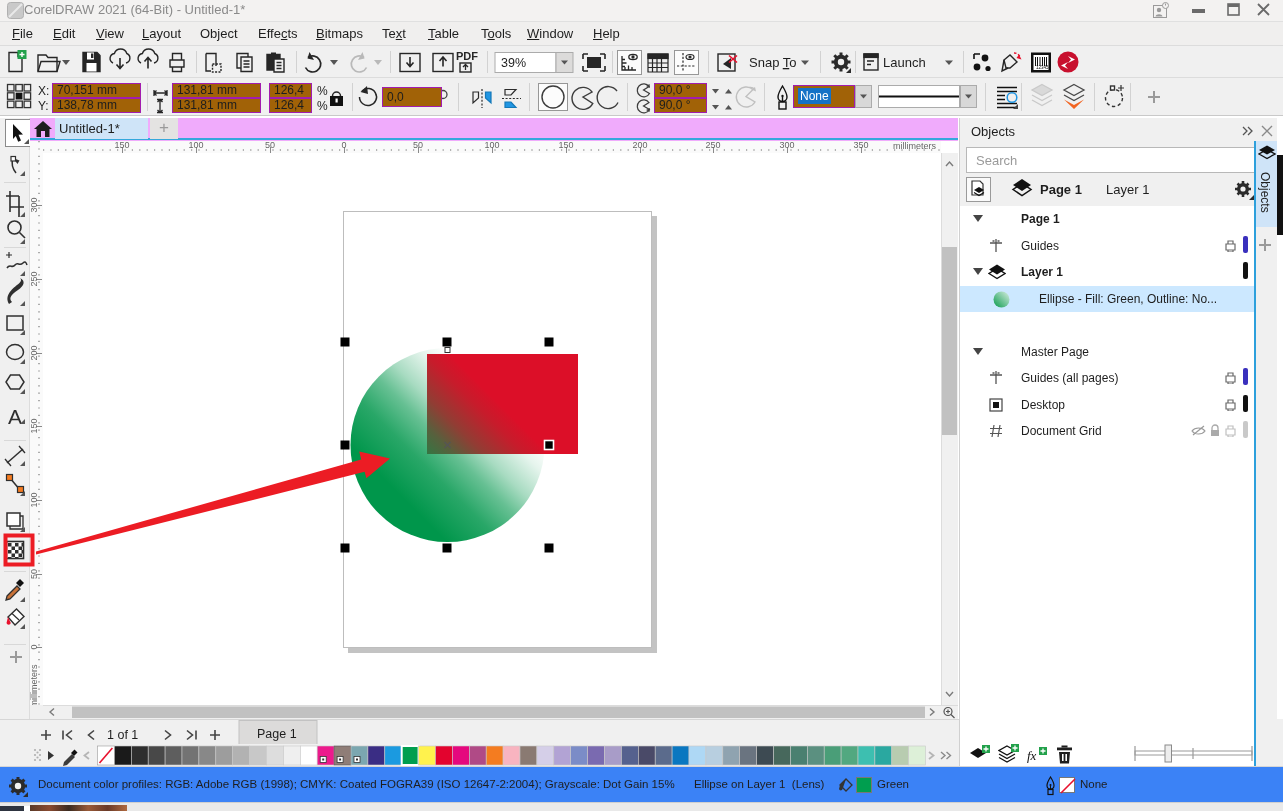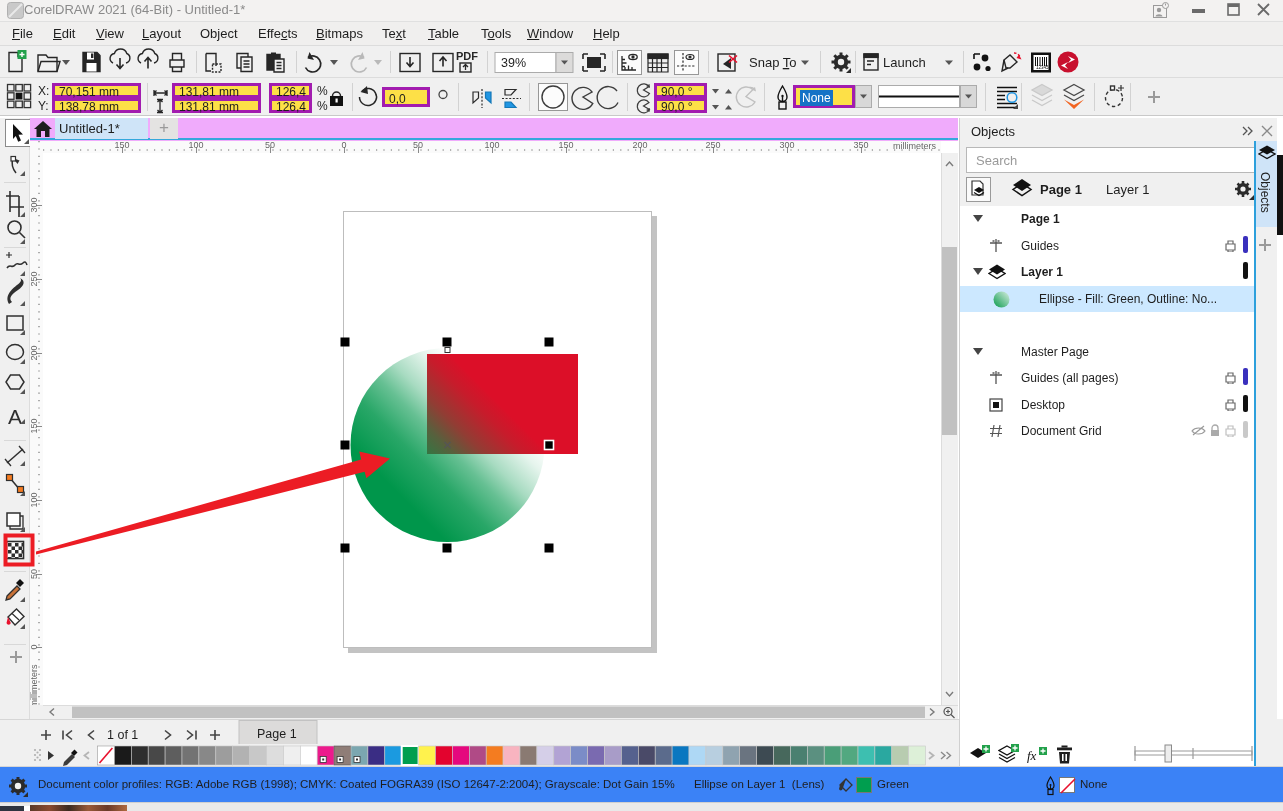--- a/index.html
+++ b/index.html
@@ -13,21 +13,21 @@
 #titletext { left:24px; top:2px; font-size:13px; color:#8a8a8a; }
 
 
 #menubar { left:0; top:21px; width:1283px; height:24px; background:#f0efee; border-top:1px solid #e0e0e0; }
 .menuitem { position:absolute; top:4px; font-size:13px; color:#1e1e1e; }
 .menuitem u { text-decoration:underline; }
 
 
 #stdbar { left:0; top:45px; width:1283px; height:32px; background:#f0f0f0; border-top:1px solid #dcdcdc; }
 #propbar { left:0; top:77px; width:1283px; height:39px; background:#f0f0f0; border-top:1px solid #dcdcdc; border-bottom:1px solid #c9c9c9; }
-.field { position:absolute; background:#fde047; border:3px solid #a21caf; font-size:12px; color:#1e1e1e; padding:0 4px; line-height:13px; }
+.field { position:absolute; background:#a16207; border:1px solid #a21caf; font-size:12px; color:#1e1e1e; padding:0 4px; line-height:13px; }
 
 
 #tabrow { left:30px; top:118px; width:928px; height:23px; background:#f0abfc; }
 #tabrow .blueline { position:absolute; left:0; top:20px; width:928px; height:2px; background:#35a8dc; }
 #doctab { position:absolute; left:25px; top:0px; width:93px; height:21px; background:#cfe4f8; font-size:13px; color:#1e1e1e; padding:3px 0 0 4px; }
 #plustab { position:absolute; left:120px; top:0px; width:28px; height:21px; background:#e4e3e2; color:#9a9a9a; font-size:17px; text-align:center; line-height:19px; }
 
 
 #toolbox { left:0; top:118px; width:30px; height:601px; background:#f0f0f0; border-right:1px solid #dcdcdc; }
 
@@ -356,21 +356,21 @@
     <span class="abs" style="left:38px;top:6px;font-size:12px;color:#1e1e1e">X:</span>
     <div class="field" style="left:52px;top:5px;width:89px;height:15px">70,151 mm</div>
     <span class="abs" style="left:38px;top:21px;font-size:12px;color:#1e1e1e">Y:</span>
     <div class="field" style="left:52px;top:20px;width:89px;height:15px">138,78 mm</div>
     <div class="field" style="left:172px;top:5px;width:89px;height:15px">131,81 mm</div>
     <div class="field" style="left:172px;top:20px;width:89px;height:15px">131,81 mm</div>
     <div class="field" style="left:269px;top:5px;width:43px;height:15px">126,4</div>
     <span class="abs" style="left:317px;top:6px;font-size:12px;color:#1e1e1e">%</span>
     <div class="field" style="left:269px;top:20px;width:43px;height:15px">126,4</div>
     <span class="abs" style="left:317px;top:21px;font-size:12px;color:#1e1e1e">%</span>
-    <div class="field" style="left:382px;top:9px;width:48px;height:20px;line-height:18px">0,0</div>
+    <div class="field" style="left:382px;top:9px;width:60px;height:20px;line-height:18px">0,0</div>
     <div class="field" style="left:654px;top:5px;width:53px;height:15px">90,0 °</div>
     <div class="field" style="left:654px;top:20px;width:53px;height:15px">90,0 °</div>
     <div class="field" style="left:793px;top:7px;width:62px;height:23px;line-height:21px"><span style="background:#1472c6;color:#fff;padding:1px 2px">None</span></div>
     <div class="abs" style="left:855px;top:7px;width:17px;height:23px;background:#d8d8d8;border:1px solid #ababab">
         <svg width="15" height="21">
           <path d="M4 8.5 L7.5 12.5 L11 8.5" fill="#555"></path>
         </svg>
       </div>
     <div class="abs" style="left:878px;top:7px;width:82px;height:23px;background:#fff;border:1px solid #ababab">
         <svg width="80" height="21">

